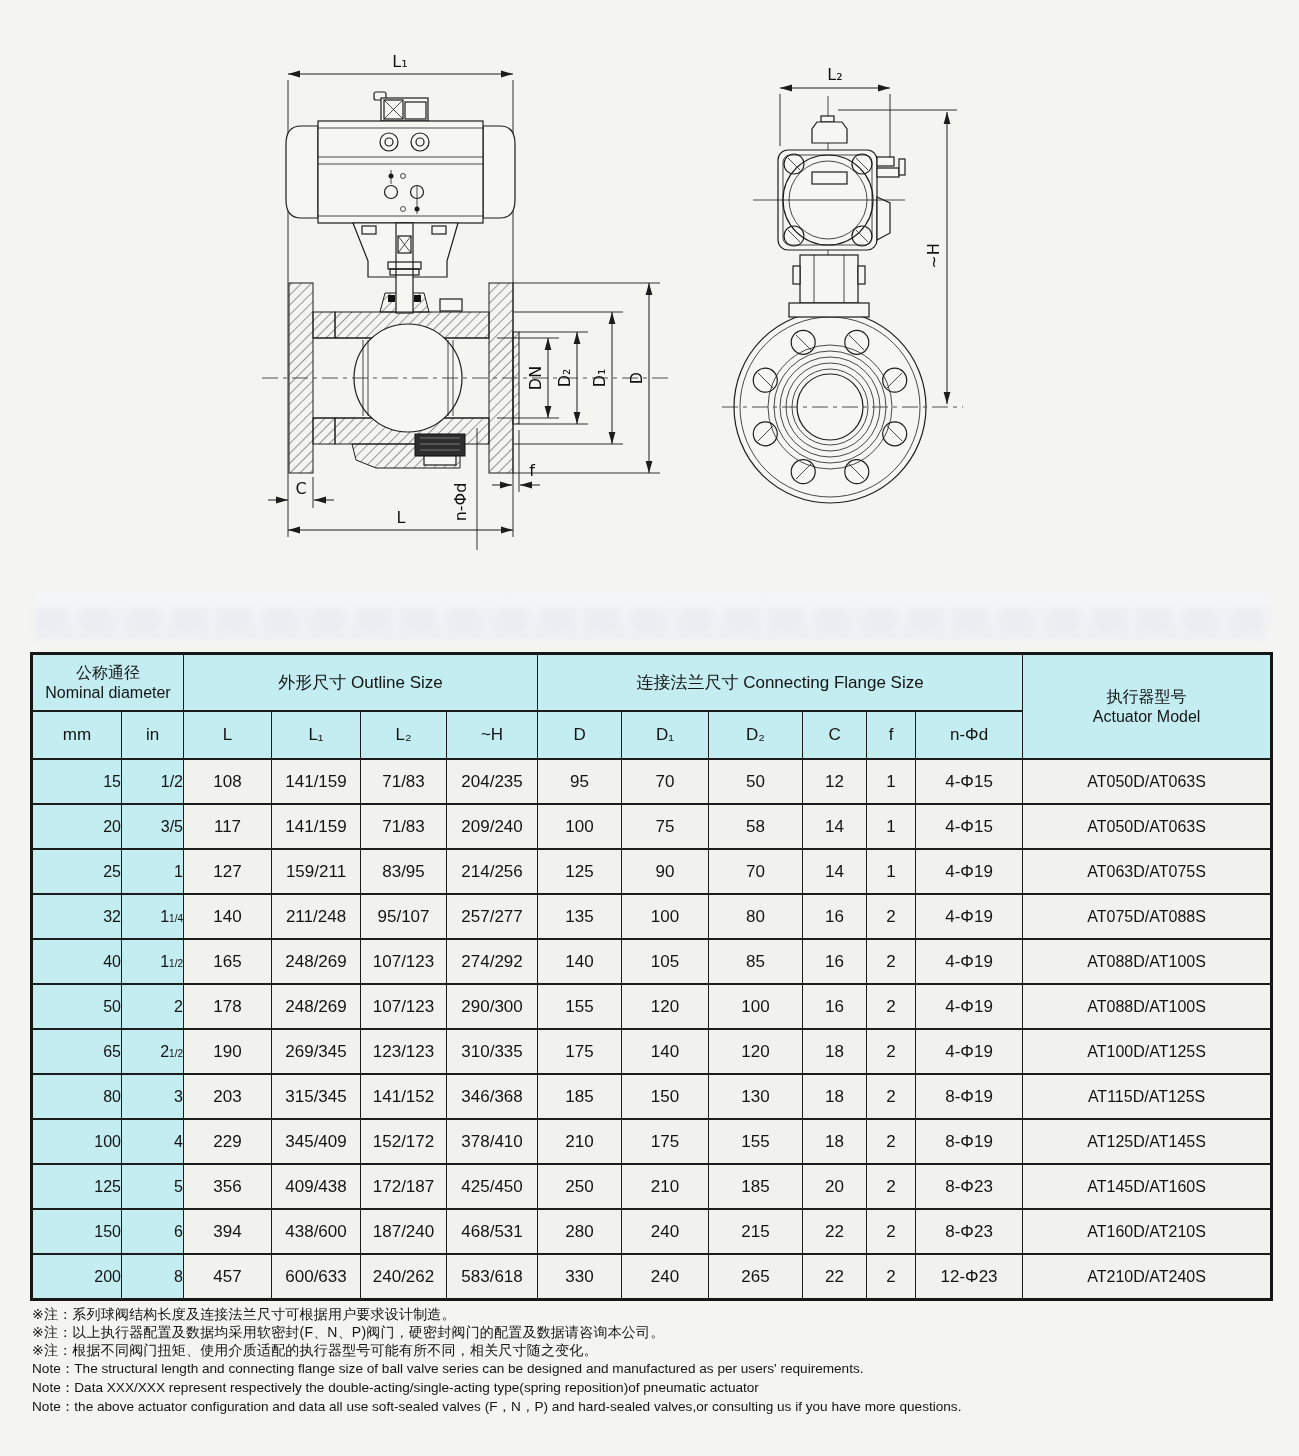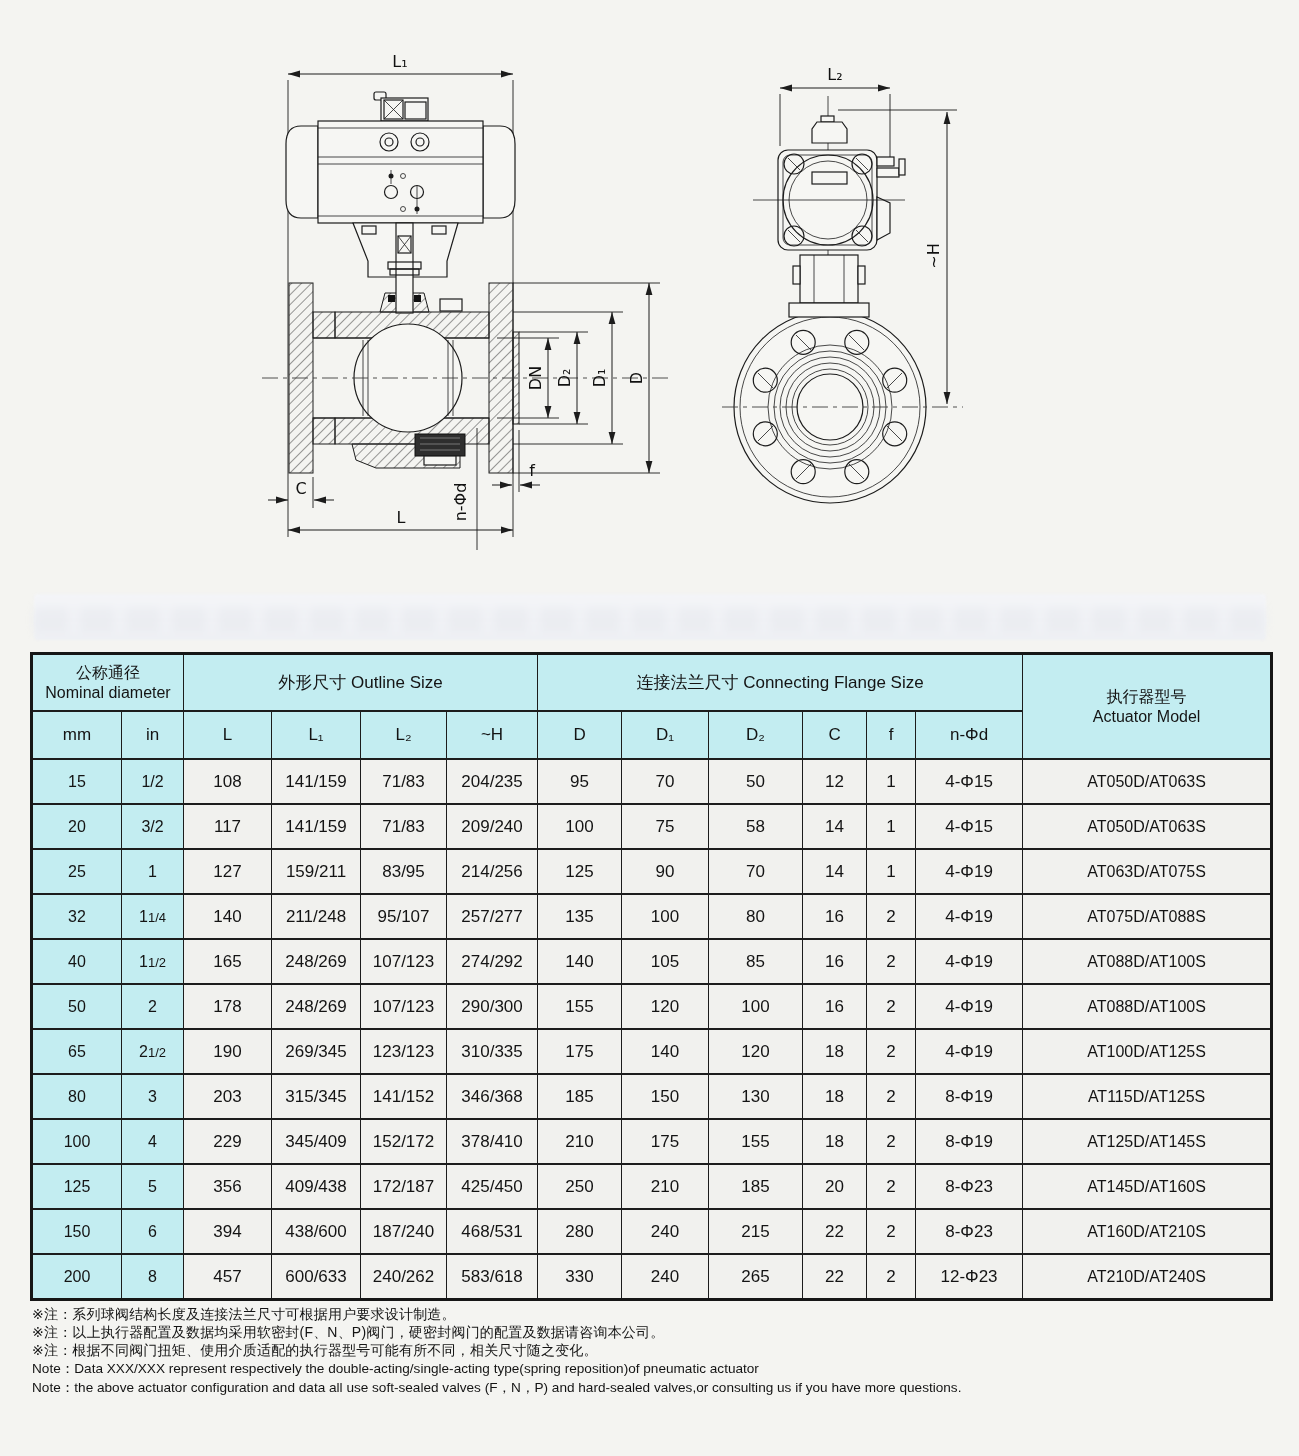--- a/index.html
+++ b/index.html
@@ -39,26 +39,26 @@
     border:3px solid #161616;
   }
   #dims th,#dims td{
     border-left:1px solid #1c1c1c;border-right:1px solid #1c1c1c;
     border-top:2px solid #1c1c1c;border-bottom:2px solid #1c1c1c;
     text-align:center;vertical-align:middle;
     padding:0;font-weight:400;
   }
   #dims .cy{background:#c3edf1;}
   #dims td{background:#f1f1ee;font-size:17px;height:43px;}
-  #dims td.c-cyan{background:#c3edf1;font-size:16px;}
+  #dims td.c-cyan{background:#c3edf1;font-size:16px;text-align:right;}
   #dims td.c-act{font-size:16px;}
   #dims tr.h1 th{height:55px;font-size:17px;}
   #dims tr.h2 th{height:46px;font-size:17px;}
   #dims th .two{font-size:16px;line-height:1.22;}
-  .c-frac{font-size:13px;}
+  .c-frac{font-size:10px;}
   
   .notes{position:absolute;top:1305px;left:32px;width:1245px;}
   .note-zh{font-size:14px;line-height:18px;letter-spacing:0.2px;}
   .note-en{font-size:13.6px;line-height:19px;}
 </style>
 </head>
 <body>
 
 <div id="drawing-wrap">
 <svg width="1299" height="588" viewBox="0 0 1299 588">
@@ -321,21 +321,21 @@
         <td>95</td>
         <td>70</td>
         <td>50</td>
         <td>12</td>
         <td>1</td>
         <td>4-Φ15</td>
         <td class="c-act">AT050D/AT063S</td>
       </tr>
       <tr>
         <td class="c-cyan">20</td>
-        <td class="c-cyan">3/2</td>
+        <td class="c-cyan">3/5</td>
         <td>117</td>
         <td>141/159</td>
         <td>71/83</td>
         <td>209/240</td>
         <td>100</td>
         <td>75</td>
         <td>58</td>
         <td>14</td>
         <td>1</td>
         <td>4-Φ15</td>
@@ -491,15 +491,16 @@
         <td>12-Φ23</td>
         <td class="c-act">AT210D/AT240S</td>
       </tr>
     </tbody>
 </table>
 
 <div class="notes">
   <div class="note-zh">※注：系列球阀结构长度及连接法兰尺寸可根据用户要求设计制造。</div>
   <div class="note-zh">※注：以上执行器配置及数据均采用软密封(F、N、P)阀门，硬密封阀门的配置及数据请咨询本公司。</div>
   <div class="note-zh">※注：根据不同阀门扭矩、使用介质适配的执行器型号可能有所不同，相关尺寸随之变化。</div>
+  <div class="note-en">Note：The structural length and connecting flange size of ball valve series can be designed and manufactured as per users' requirements.</div>
   <div class="note-en">Note：Data XXX/XXX represent respectively the double-acting/single-acting type(spring reposition)of pneumatic actuator</div>
   <div class="note-en">Note：the above actuator configuration and data all use soft-sealed valves (F，N，P) and hard-sealed valves,or consulting us if you have more questions.</div>
 </div>
 
 </body></html>

